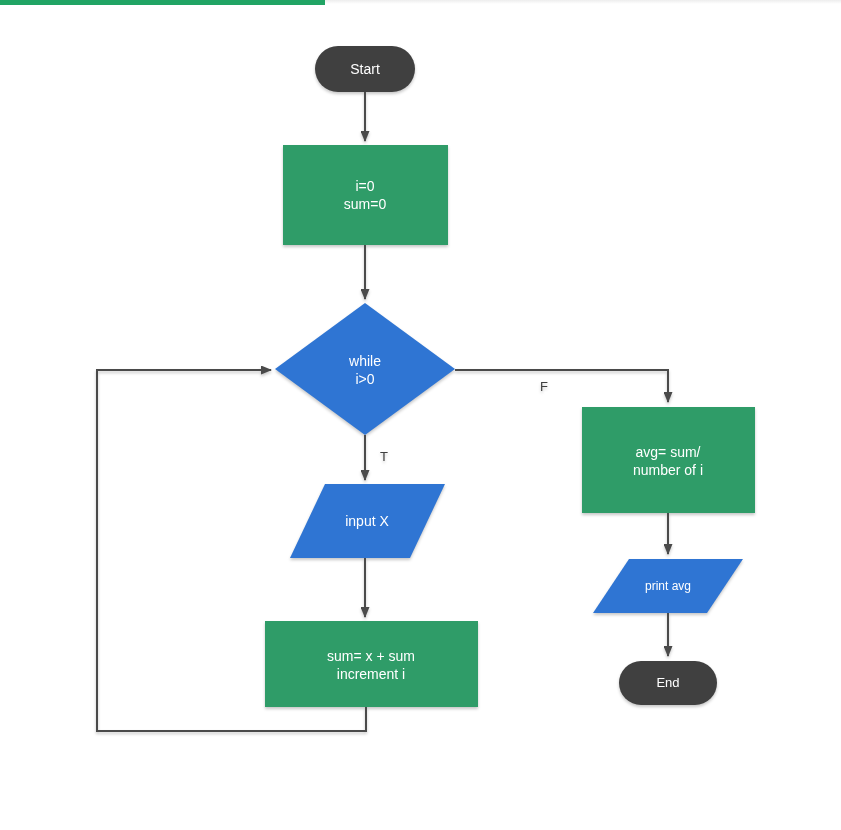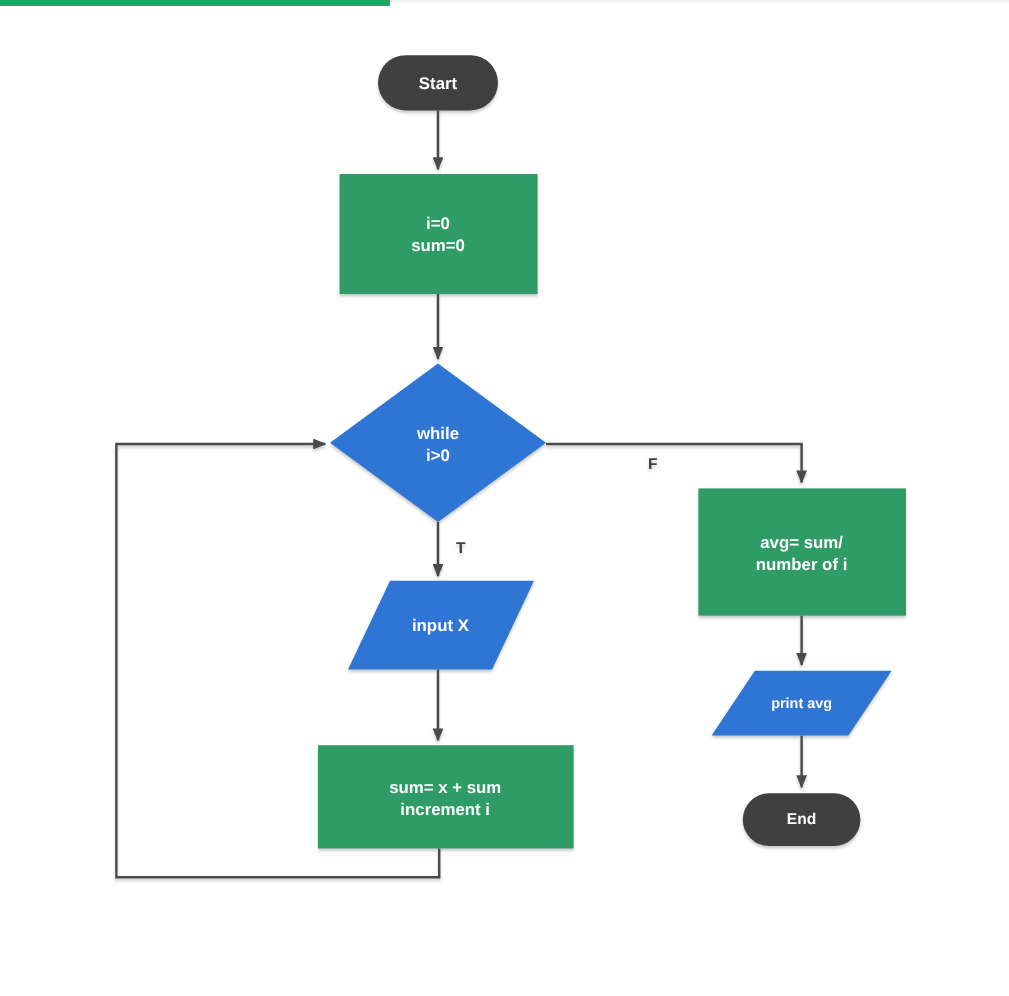--- a/index.html
+++ b/index.html
@@ -8,21 +8,20 @@
     width: 841px;
     height: 830px;
     background: #ffffff;
     overflow: hidden;
     font-family: "Liberation Sans", sans-serif;
   }
   .canvas-wrap {
     position: relative;
     width: 841px;
     height: 830px;
-    font-weight: bold;
   }
   svg { display: block; }
   .diagram-layer {
     filter: drop-shadow(0px 2px 1.5px rgba(0,0,0,0.22));
   }
   .connectors path {
     fill: none;
     stroke-width: 2;
   }
   .node-text {

